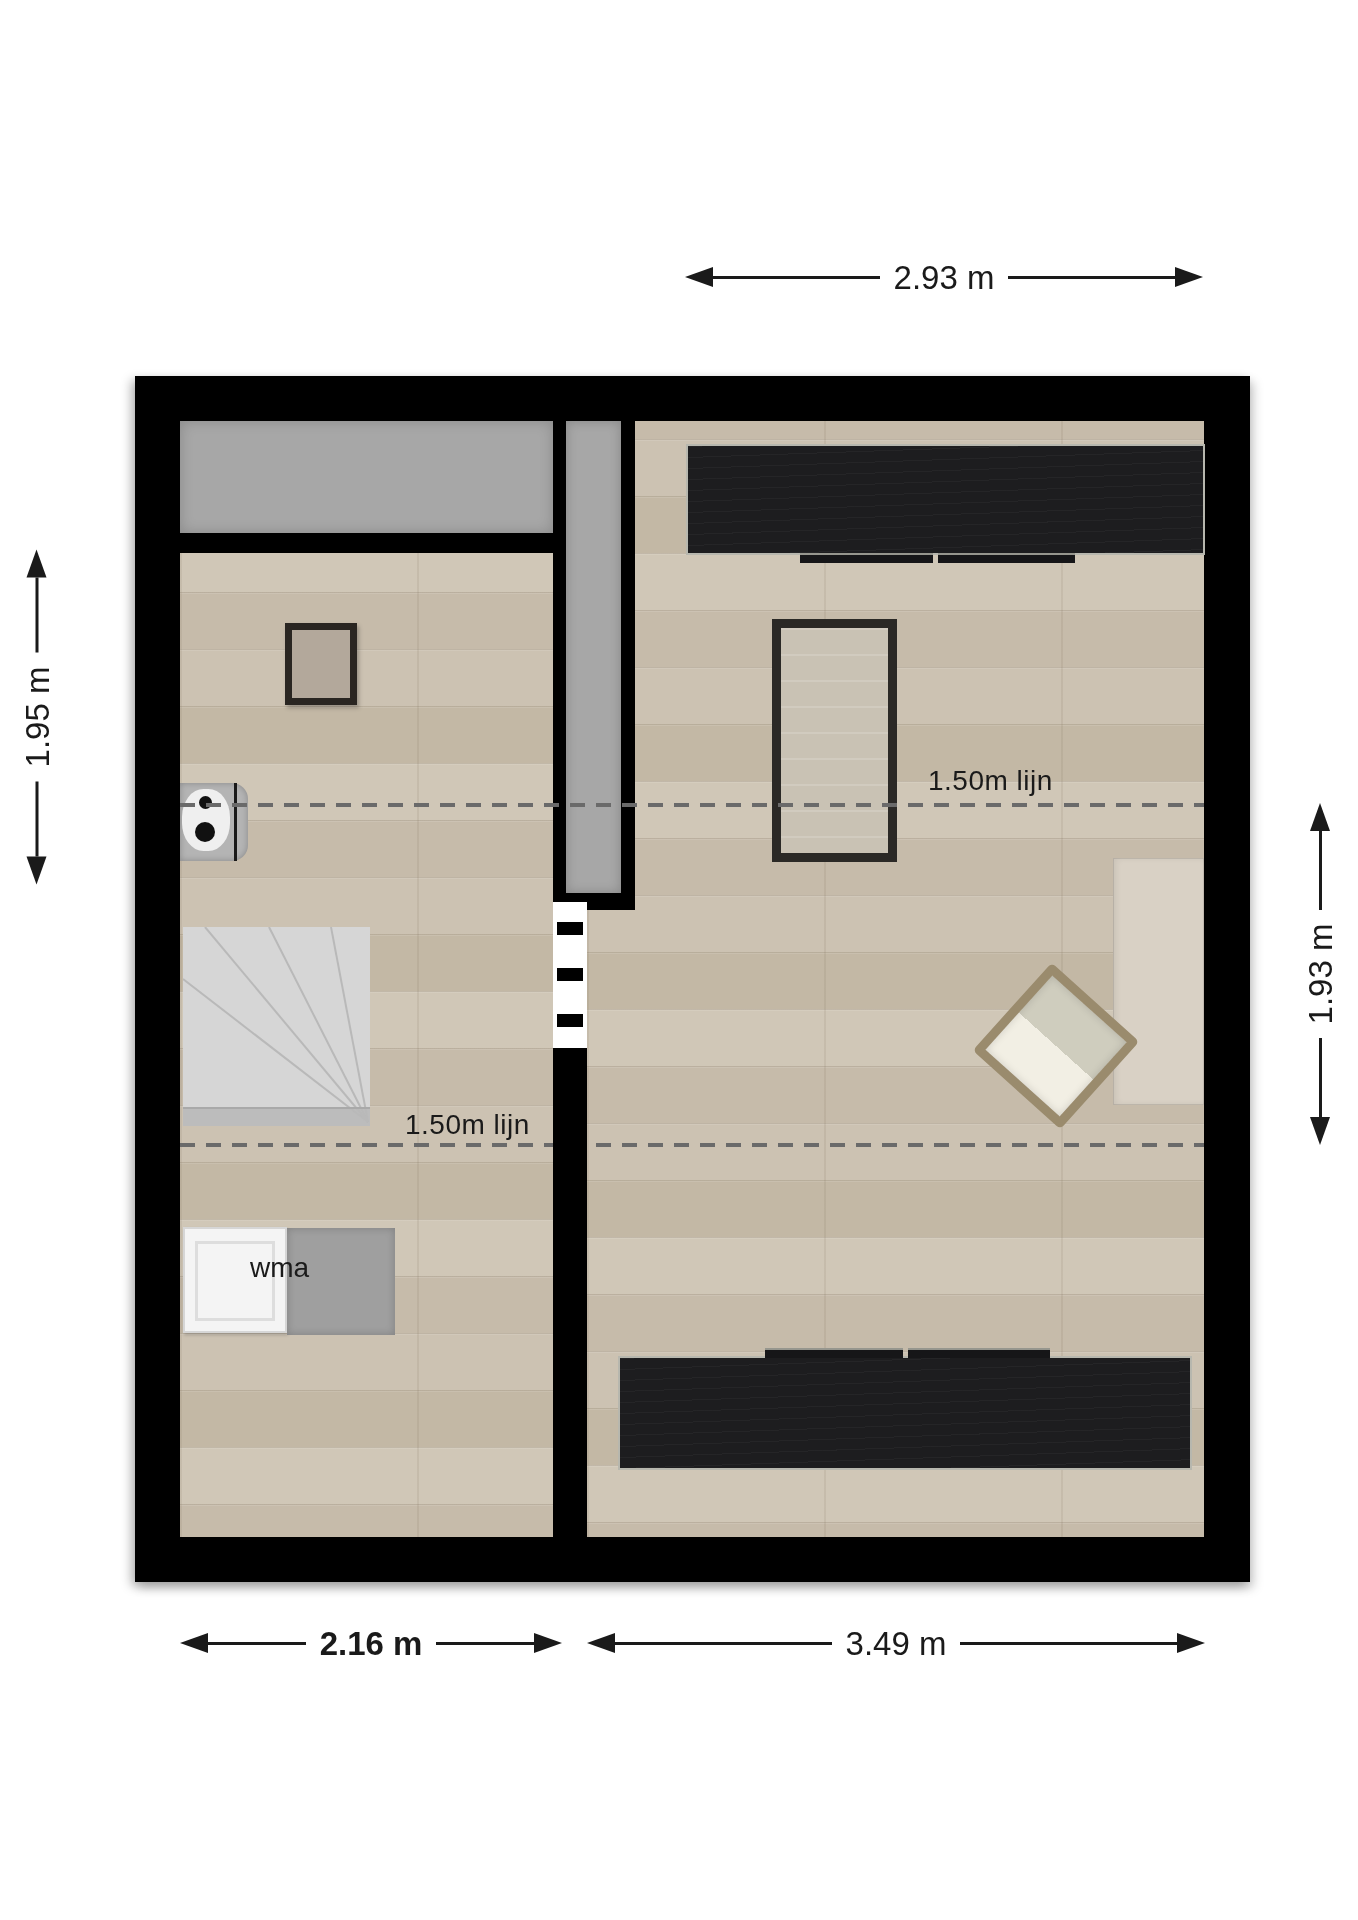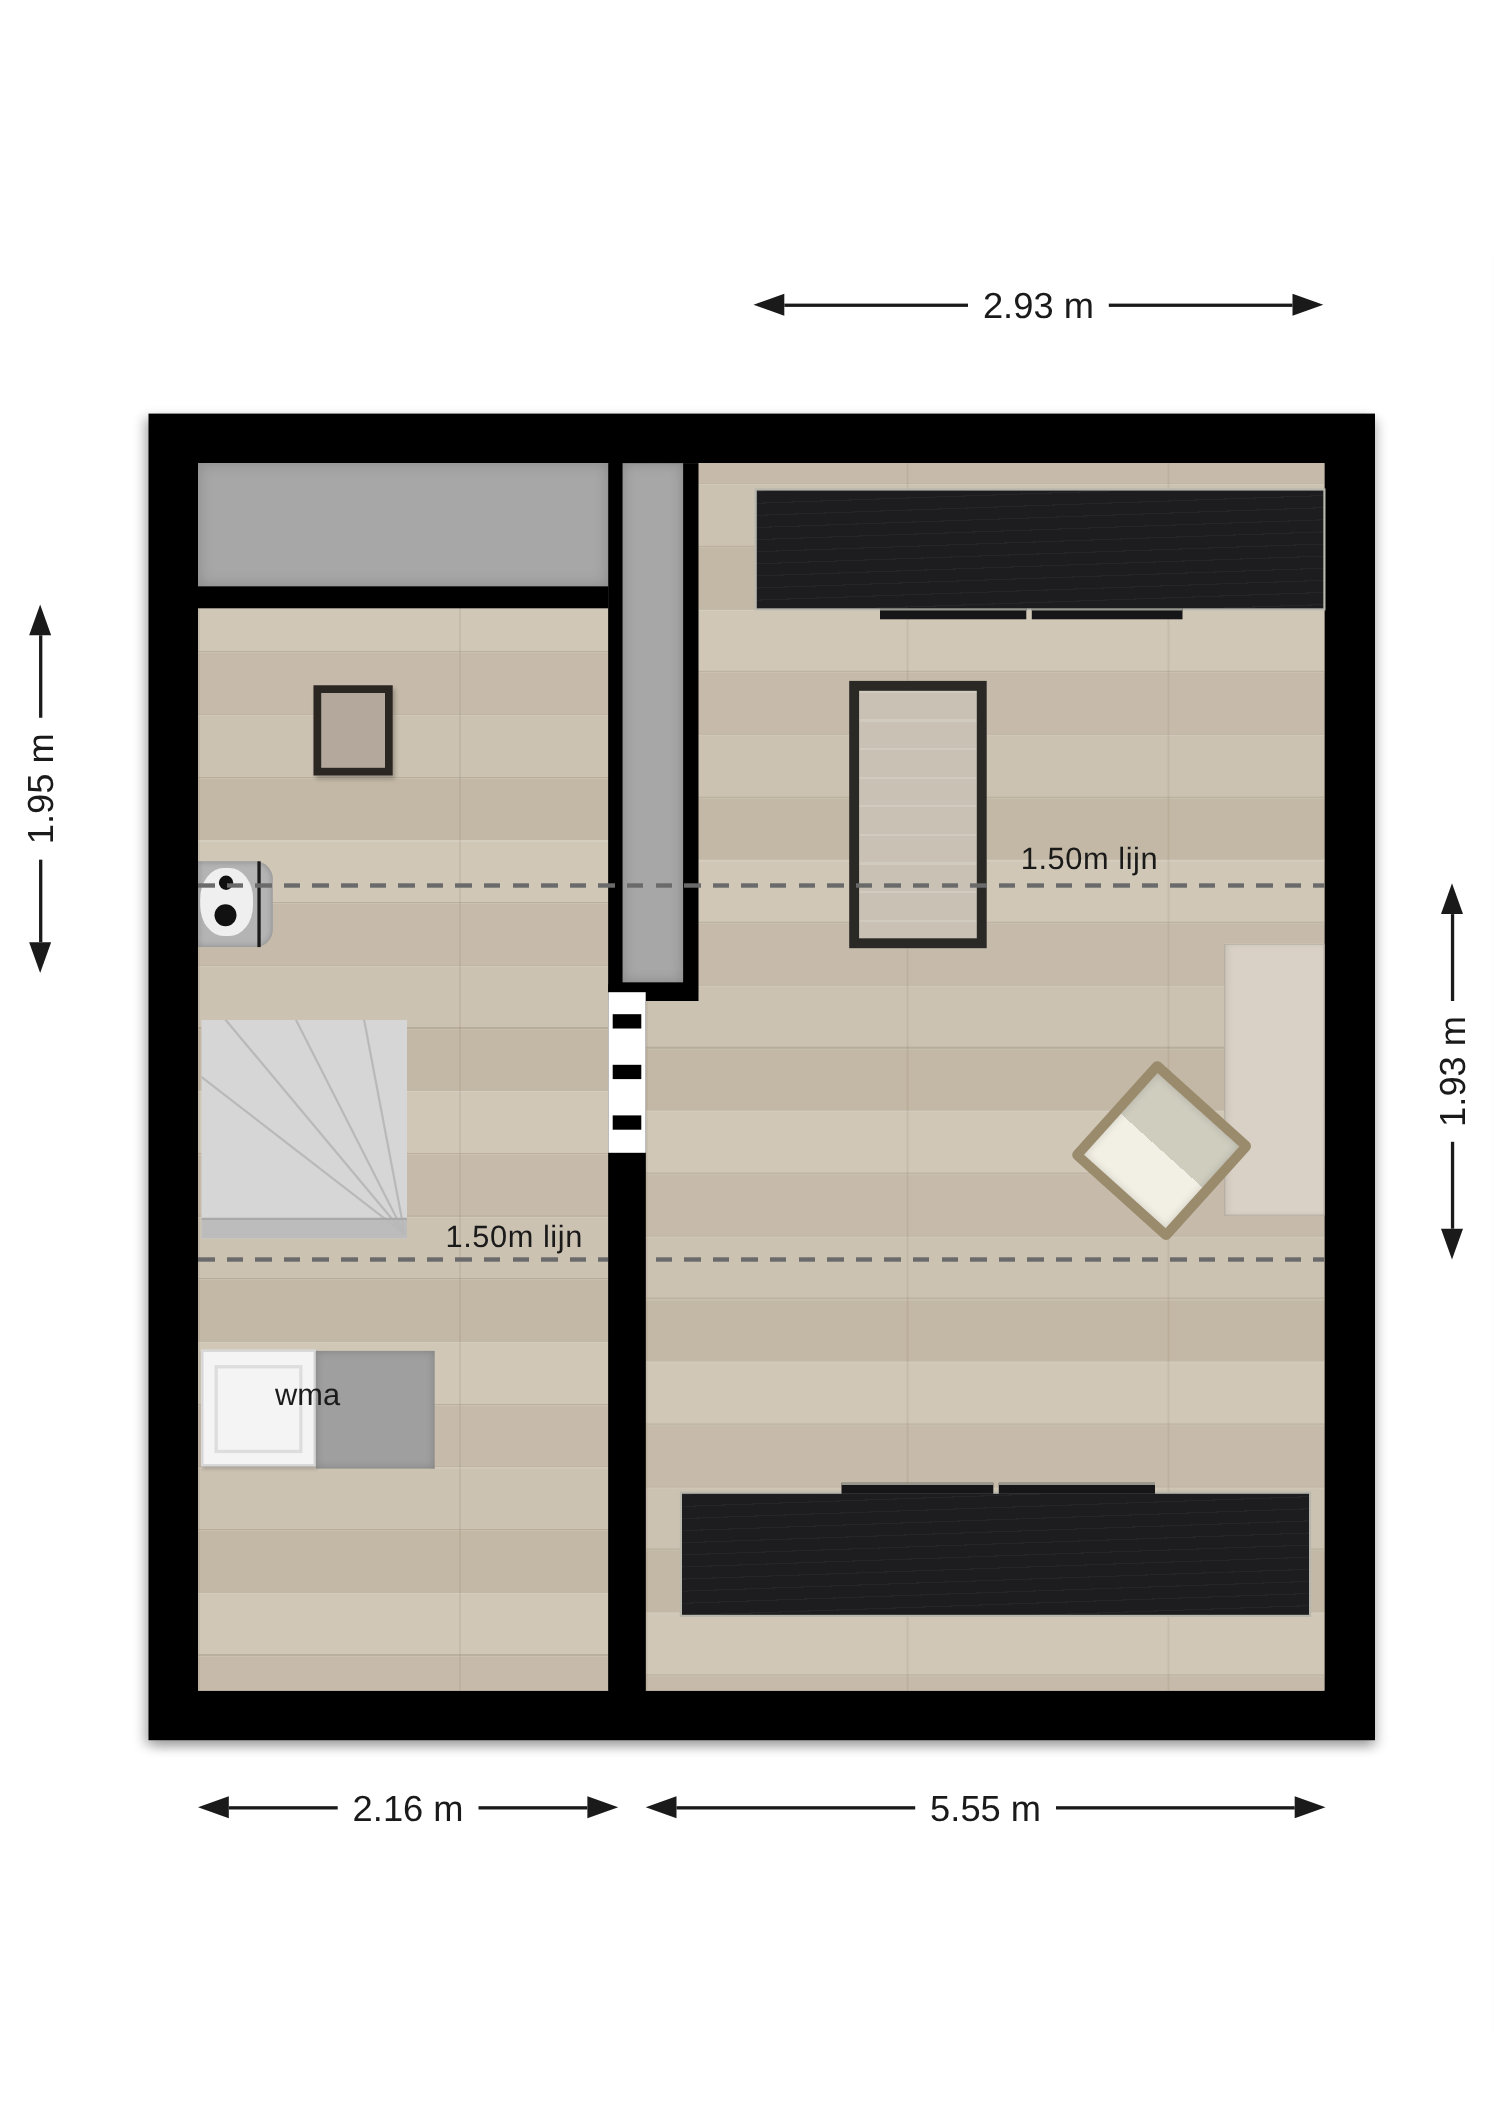--- a/index.html
+++ b/index.html
@@ -119,21 +119,21 @@
   }
 
   
   .dim { position:absolute; display:flex; align-items:center; height:42px; z-index:10; }
   .dim-line { flex:1; height:3px; background:var(--dim-color,#1a1a1a); }
   .dim-label { margin:0 14px; font-size:33px; color:var(--dim-color,#1a1a1a); line-height:1; white-space:nowrap; }
   .arr-l { width:0; height:0; border-top:10px solid transparent; border-bottom:10px solid transparent; border-right:28px solid var(--dim-color,#1a1a1a); }
   .arr-r { width:0; height:0; border-top:10px solid transparent; border-bottom:10px solid transparent; border-left:28px solid var(--dim-color,#1a1a1a); }
 
   .dim-top          { left:685px; top:256px;  width:518px;text-align:center; }
-  .dim-bottom-left  { left:180px; top:1622px; width:382px; }
+  .dim-bottom-left  { left:180px; top:1622px; width:382px;font-weight:bold; }
   .dim-bottom-right { left:587px; top:1622px; width:618px; }
   .dim-left-vert    { left:-131px; top:696px; width:335px; transform:rotate(-90deg); }
   .dim-right-vert   { left:1149px; top:953px; width:342px; transform:rotate(-90deg); }
 </style>
 </head>
 <body>
 
 <div class="canvas">
 
   <div class="plan-outer"></div>
@@ -209,21 +209,21 @@
     <div class="arr-l"></div>
     <div class="dim-line"></div>
     <div class="dim-label">2.16 m</div>
     <div class="dim-line"></div>
     <div class="arr-r"></div>
   </div>
 
   <div class="dim dim-bottom-right">
     <div class="arr-l"></div>
     <div class="dim-line"></div>
-    <div class="dim-label">5.55 m</div>
+    <div class="dim-label">3.49 m</div>
     <div class="dim-line"></div>
     <div class="arr-r"></div>
   </div>
 
   <div class="dim dim-left-vert">
     <div class="arr-l"></div>
     <div class="dim-line"></div>
     <div class="dim-label">1.95 m</div>
     <div class="dim-line"></div>
     <div class="arr-r"></div>

